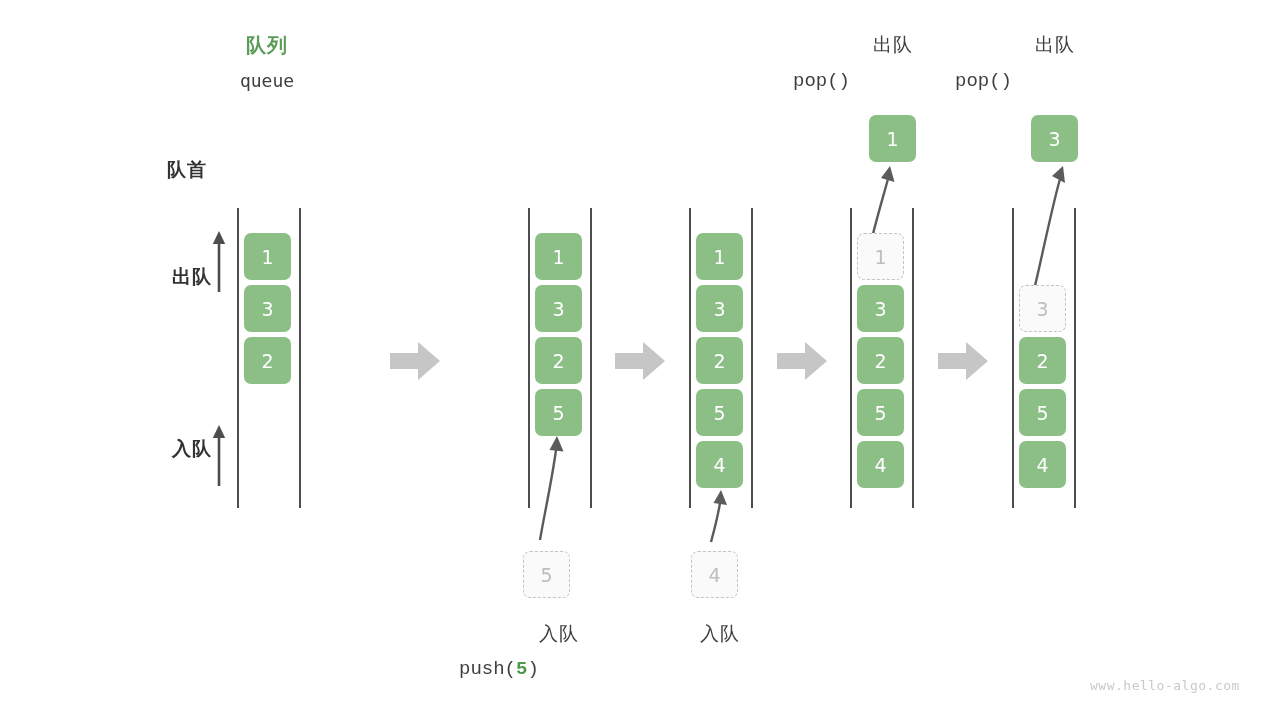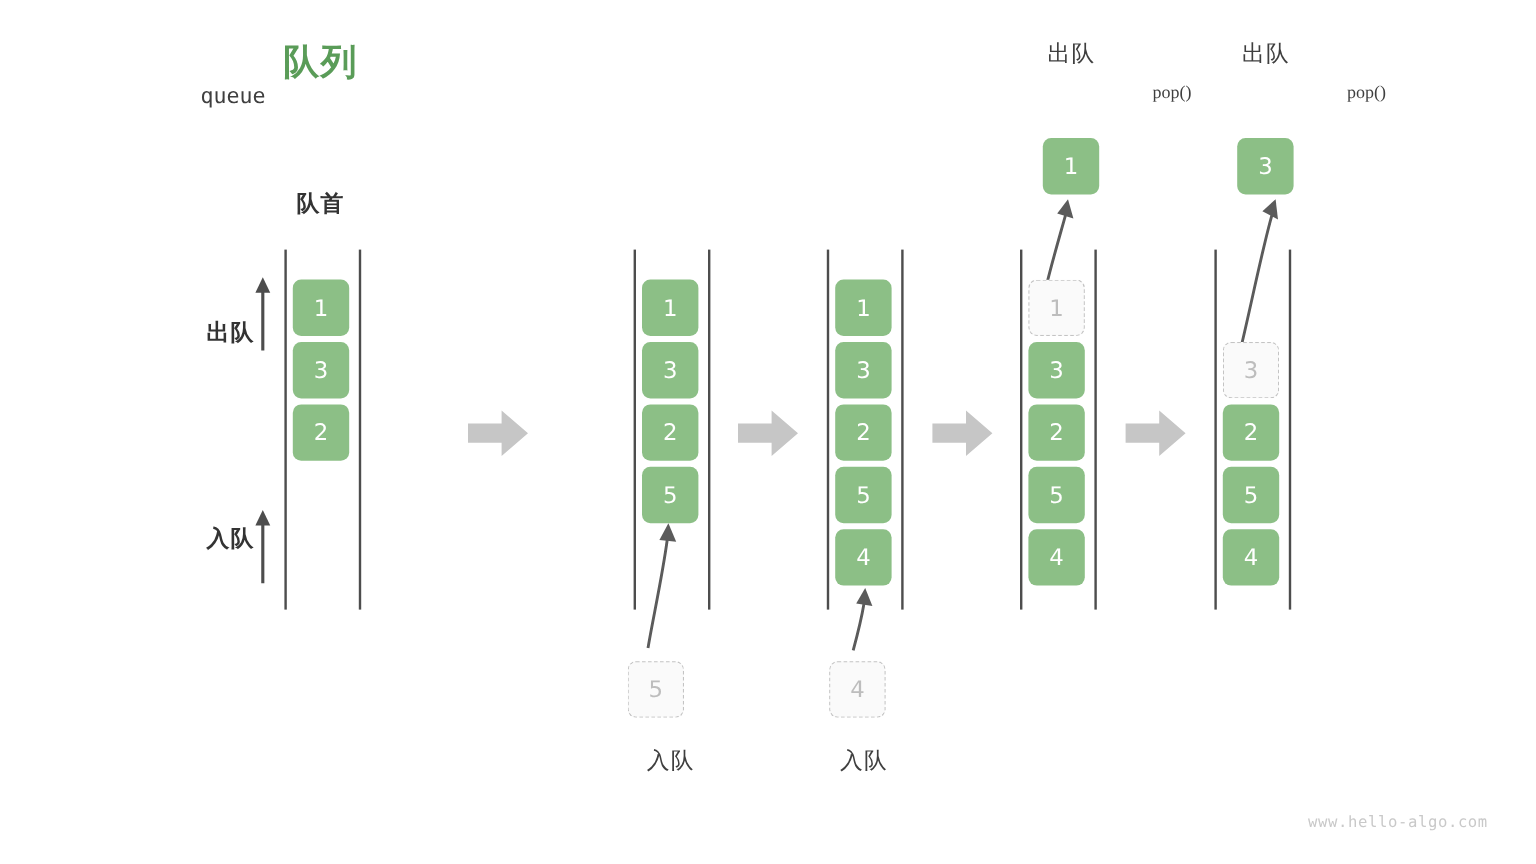--- a/index.html
+++ b/index.html
@@ -17,49 +17,48 @@
   }
   .stage {
     position: absolute;
     inset: 0;
   }
   .abs { position: absolute; }
 
   
   .title-cn {
     font-weight: bold;
-    font-size: 30px;
+    font-size: 20px;
     color: #5a9c58;
     text-align: center;
     letter-spacing: 1px;
   }
   .title-en {
     font-family: "DejaVu Sans Mono", "Liberation Mono", monospace;
     font-size: 18px;
     color: #3f3f3f;
-    text-align: left;
+    text-align: center;
   }
   .label-bold {
     font-weight: bold;
     font-size: 19px;
     color: #333333;
-    text-align: center;
     letter-spacing: 1px;
   }
   .op-cn {
     font-size: 19px;
     color: #3f3f3f;
     text-align: center;
     letter-spacing: 1px;
   }
   .op-code {
-    font-family: Liberation Serif, serif;
-    font-size: 15px;
+    font-family: Liberation Mono, monospace;
+    font-size: 19px;
     color: #3f3f3f;
-    text-align: right;
+    text-align: left;
     white-space: pre;
   }
   .op-code .arg { color: #4e9a4c; font-weight: bold; }
   .watermark {
     font-family: "DejaVu Sans Mono", "Liberation Mono", monospace;
     font-size: 13px;
     color: #c9c9c9;
     letter-spacing: 0.5px;
   }
 
@@ -149,20 +148,23 @@
 
   <svg class="curve-arrow" style="left:518px; top:432px;" width="60" height="112" viewBox="0 0 60 112">
     <path d="M22 108 C26 84, 34 48, 38 18" stroke="#5b5b5b" stroke-width="2.4" fill="none"></path>
     <path d="M39 4 L45.5 19.5 L31.5 18 Z" fill="#5b5b5b"></path>
   </svg>
   <div class="cell ghost detached" style="left:523px; top:551px;">5</div>
 
   <div class="abs" style="left:459px; top:621px; width:200px;">
     <div class="op-cn">入队</div>
   </div>
+  <div class="abs" style="left:459px; top:658px; width:200px;">
+    <div class="op-code"><span>push(</span><span class="arg">5</span><span>)</span></div>
+  </div>
 
   <svg class="sep-arrow" style="left:613px; top:340px;" width="54" height="42" viewBox="0 0 54 42">
     <path d="M2 13 H30 V2 L52 21 L30 40 V29 H2 Z" fill="#c6c6c6"></path>
   </svg>
 
   <div class="rail" style="left:689px; top:208px; height:300px;"></div>
   <div class="rail" style="left:751px; top:208px; height:300px;"></div>
 
   <div class="cell" style="left:696px; top:233px;">1</div>
   <div class="cell" style="left:696px; top:285px;">3</div>

